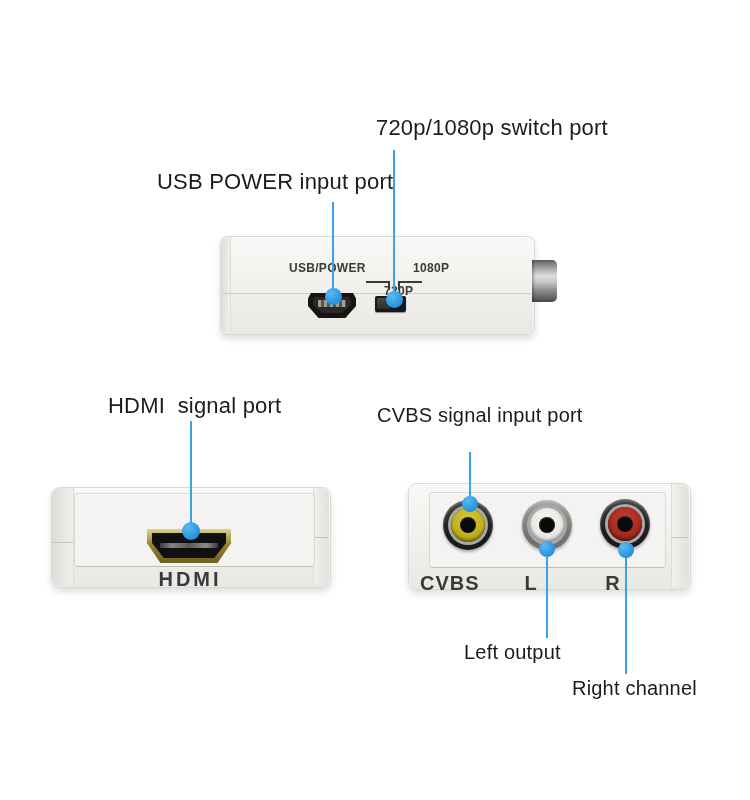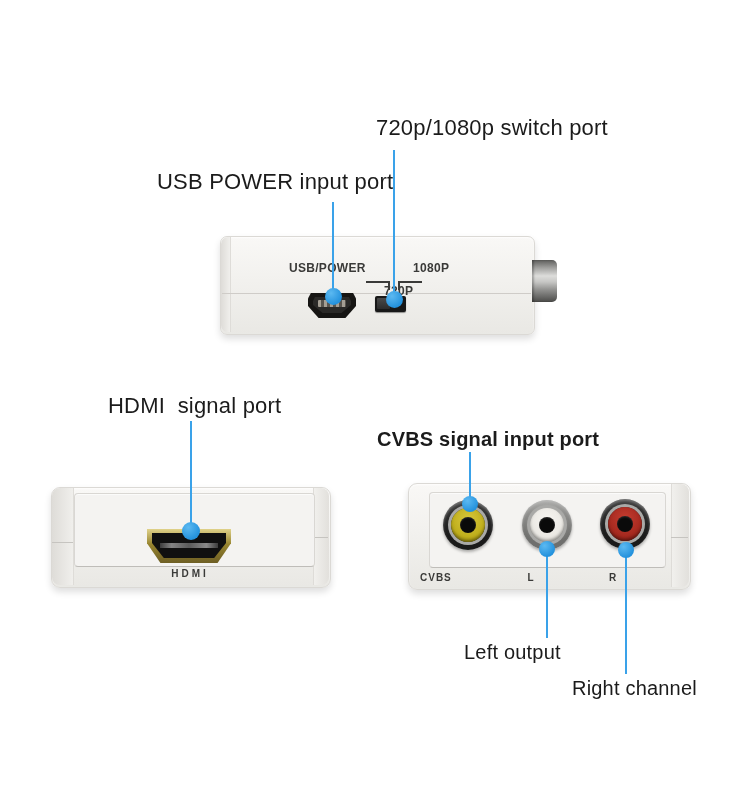--- a/index.html
+++ b/index.html
@@ -36,21 +36,21 @@
   .notch{position:absolute;height:1px;background:#c6c4c0;}
   .recessed-panel{
     position:absolute;border-radius:4px;background:#f4f3f1;
     border:1px solid #d9d7d3;border-bottom-color:#bfbdb9;
     box-shadow:inset 0 1px 1px rgba(255,255,255,0.7);
   }
   .device-print{
     position:absolute;color:var(--device-print);font-weight:bold;
     font-size:12px;letter-spacing:0.3px;white-space:nowrap;
   }
-  .device-print.big{font-size:10px;letter-spacing:3px;}
+  .device-print.big{font-size:20px;letter-spacing:3px;}
   .bracket{position:absolute;width:22px;height:7px;border-top:2px solid var(--device-print);}
   .bracket.right-tick{border-right:2px solid var(--device-print);}
   .bracket.left-tick{border-left:2px solid var(--device-print);}
   
   .mini-usb{
     position:absolute;background:#161513;
     clip-path:polygon(6% 0,94% 0,100% 22%,100% 52%,78% 100%,22% 100%,0 52%,0 22%);
   }
   .mini-usb .cavity{
     position:absolute;left:5px;right:5px;top:4px;bottom:5px;background:#2a2927;
@@ -168,21 +168,21 @@
     </div>
 
     <div class="device-print big" style="left:420px;top:572px;width:80px;letter-spacing:1px;">CVBS</div>
     <div class="device-print big" style="left:512px;top:572px;width:40px;text-align:center;">L</div>
     <div class="device-print big" style="left:594px;top:572px;width:40px;text-align:center;">R</div>
   </div>
 
   <div>
     <div class="callout-line" style="left:469px;top:452px;height:50px;"></div>
     <div class="callout-dot" style="left:462px;top:496px;width:16px;height:16px;"></div>
-    <div class="callout-label small" style="left:377px;top:428px;font-weight:bold;">CVBS signal input port</div>
+    <div class="callout-label small" style="left:377px;top:404px;">CVBS signal input port</div>
 
     <div class="callout-line" style="left:546px;top:552px;height:86px;"></div>
     <div class="callout-dot" style="left:539px;top:541px;width:16px;height:16px;"></div>
     <div class="callout-label small" style="left:464px;top:641px;">Left output</div>
 
     <div class="callout-line" style="left:625px;top:552px;height:122px;"></div>
     <div class="callout-dot" style="left:618px;top:542px;width:16px;height:16px;"></div>
     <div class="callout-label small" style="left:572px;top:677px;">Right channel</div>
   </div>
 

